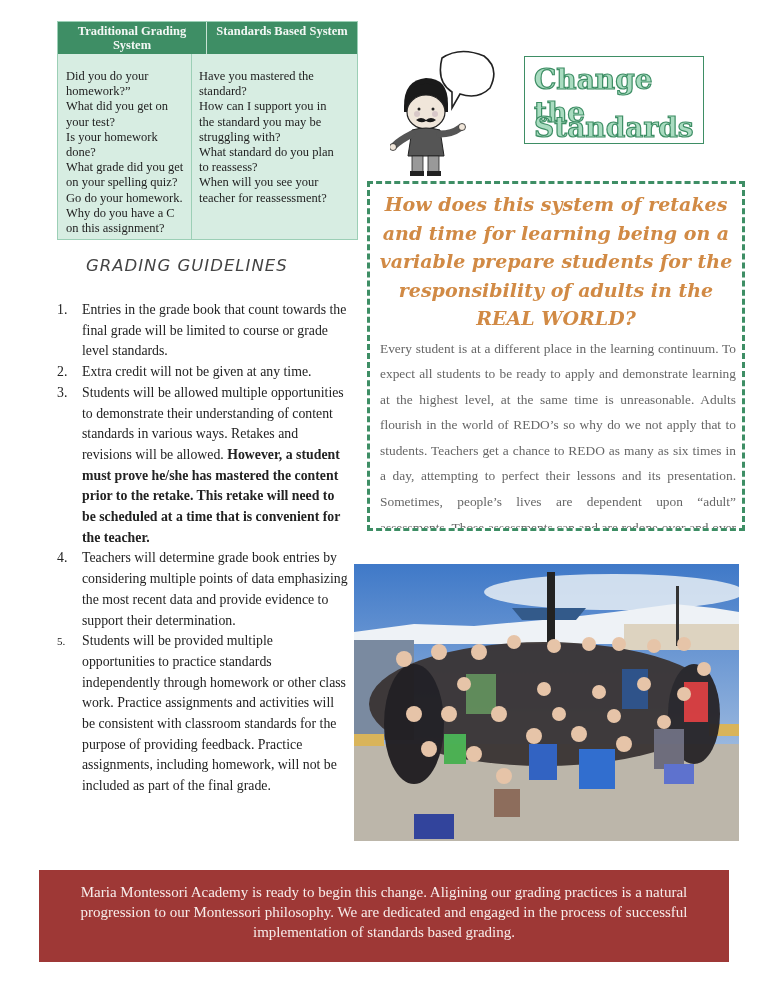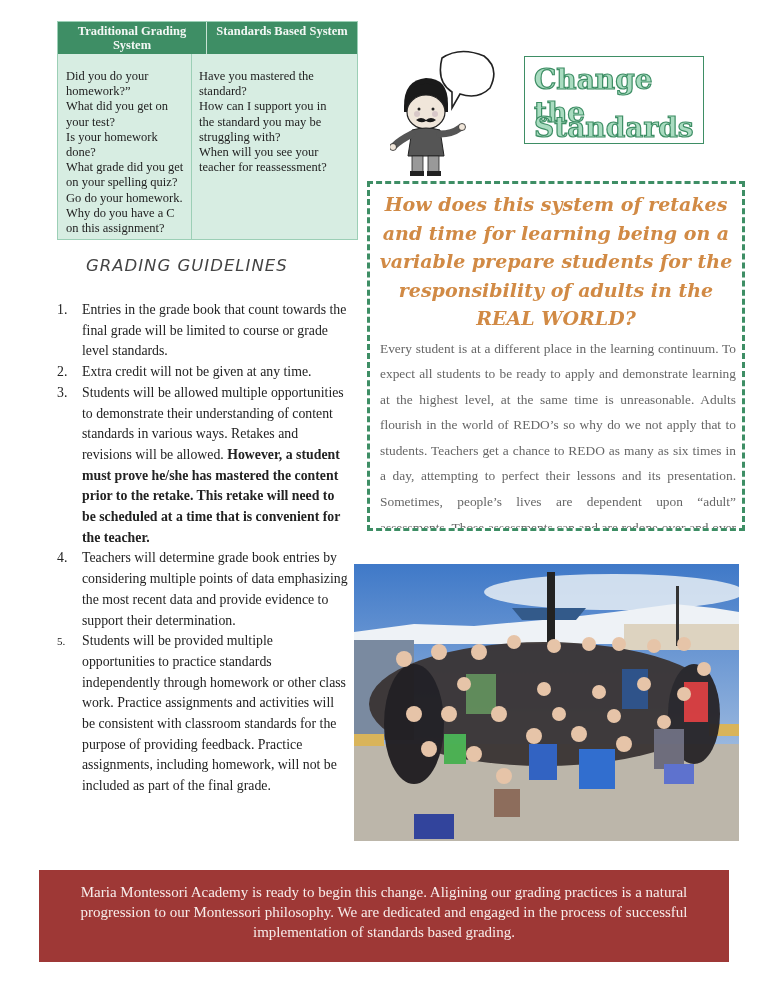--- a/index.html
+++ b/index.html
@@ -58,20 +58,21 @@
       <div>Did you do your homework?”</div>
       <div>What did you get on your test?</div>
       <div>Is your homework done?</div>
       <div>What grade did you get on your spelling quiz?</div>
       <div>Go do your homework.</div>
       <div>Why do you have a C on this assignment?</div>
     </div>
     <div class="cmp-col c2">
       <div>Have you mastered the standard?</div>
       <div>How can I support you in the standard you may be struggling with?</div>
+      <div>What standard do you plan to reassess?</div>
       <div>When will you see your teacher for reassessment?</div>
     </div>
   </div>
 </div>
 
 <div class="cartoon">
   <svg width="110" height="130" viewBox="0 0 110 130">
 
     <path d="M52 10 Q70 -2 94 8 Q110 20 100 40 Q88 52 70 46 L62 60 L62 44 Q46 34 52 10 Z" fill="#fff" stroke="#222" stroke-width="1.6"></path>
 

